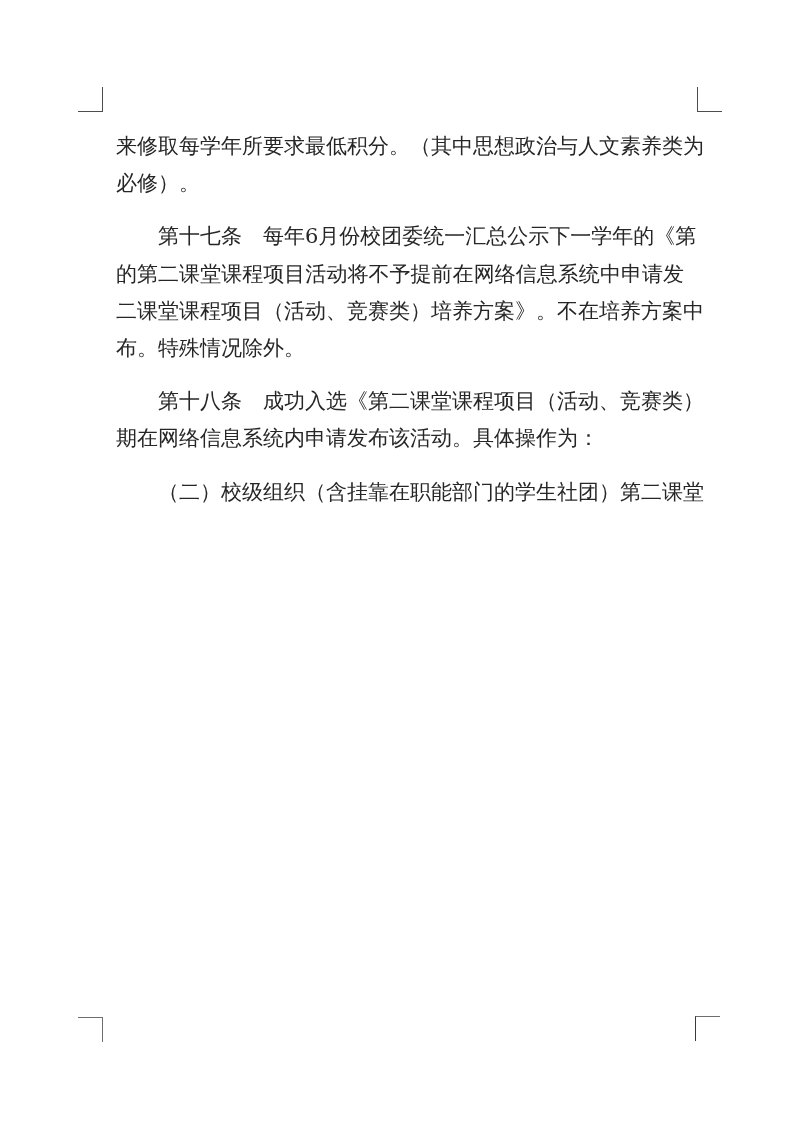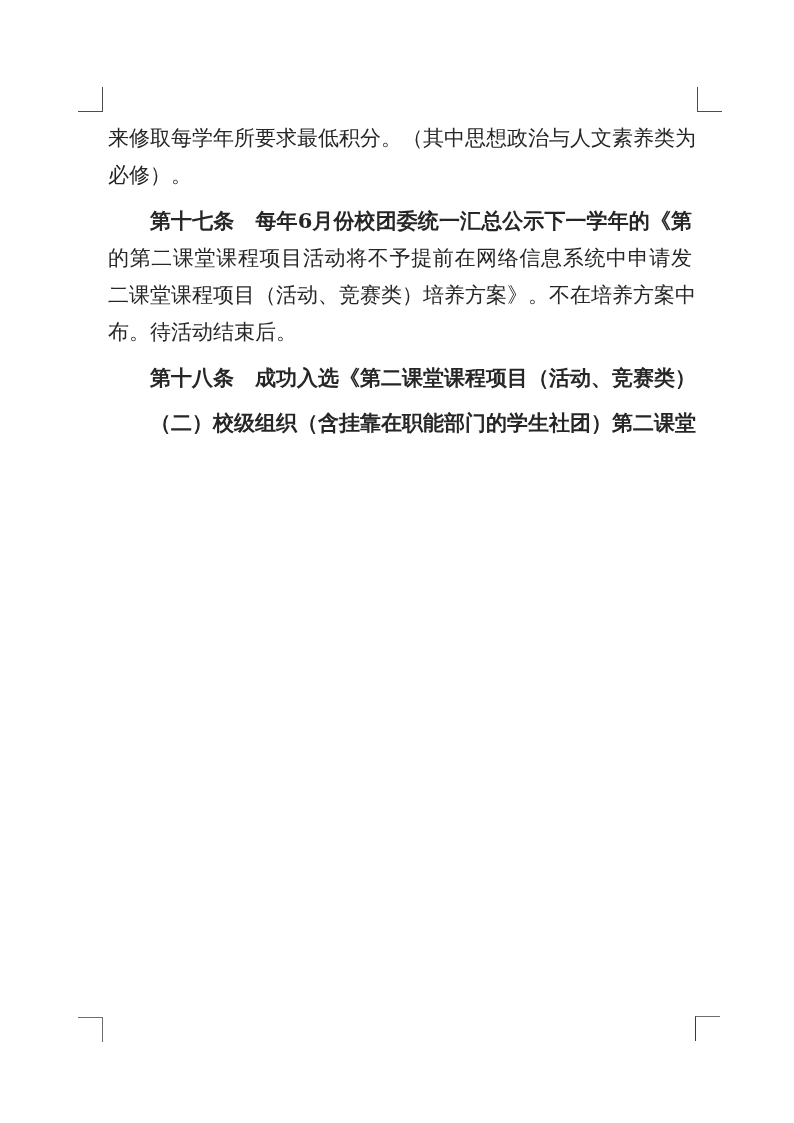--- a/index.html
+++ b/index.html
@@ -45,33 +45,32 @@
   .text-body {
     position: absolute;
     left: 100px;
     top: 112px;
     width: 600px;
     color: #262626;
     font-size: 21px;
     line-height: 37.2px;
   }
   .paragraph {
-    margin: 8px;
+    margin: 16px;
     padding: 0;
   }
   .text-line {
     text-align: justify;
     text-align-last: justify;
     text-justify: inter-character;
     word-break: break-all;
     white-space: nowrap;
   }
   .text-line.indent {
     text-indent: 2em;
-    font-weight: bold;
   }
   .text-line.para-end {
     text-align: right;
     text-align-last: left;
   }
 </style>
 </head>
 <body>
 
 <div class="page">
@@ -85,25 +84,26 @@
 
     <div class="paragraph">
       <div class="text-line">来修取每学年所要求最低积分。（其中思想政治与人文素养类为</div>
       <div class="text-line para-end">必修）。</div>
     </div>
 
     <div class="paragraph">
       <div class="text-line indent">第十七条　每年6月份校团委统一汇总公示下一学年的《第</div>
       <div class="text-line">的第二课堂课程项目活动将不予提前在网络信息系统中申请发</div>
       <div class="text-line">二课堂课程项目（活动、竞赛类）培养方案》。不在培养方案中</div>
-      <div class="text-line para-end">布。待活动结束后。</div>
+      <div class="text-line para-end">布。特殊情况除外。</div>
     </div>
 
     <div class="paragraph">
       <div class="text-line indent">第十八条　成功入选《第二课堂课程项目（活动、竞赛类）</div>
+      <div class="text-line para-end">期在网络信息系统内申请发布该活动。具体操作为：</div>
     </div>
 
 
     <div class="paragraph">
       <div class="text-line indent para-end">（二）校级组织（含挂靠在职能部门的学生社团）第二课堂</div>
     </div>
 
   </div>
 </div>
 

